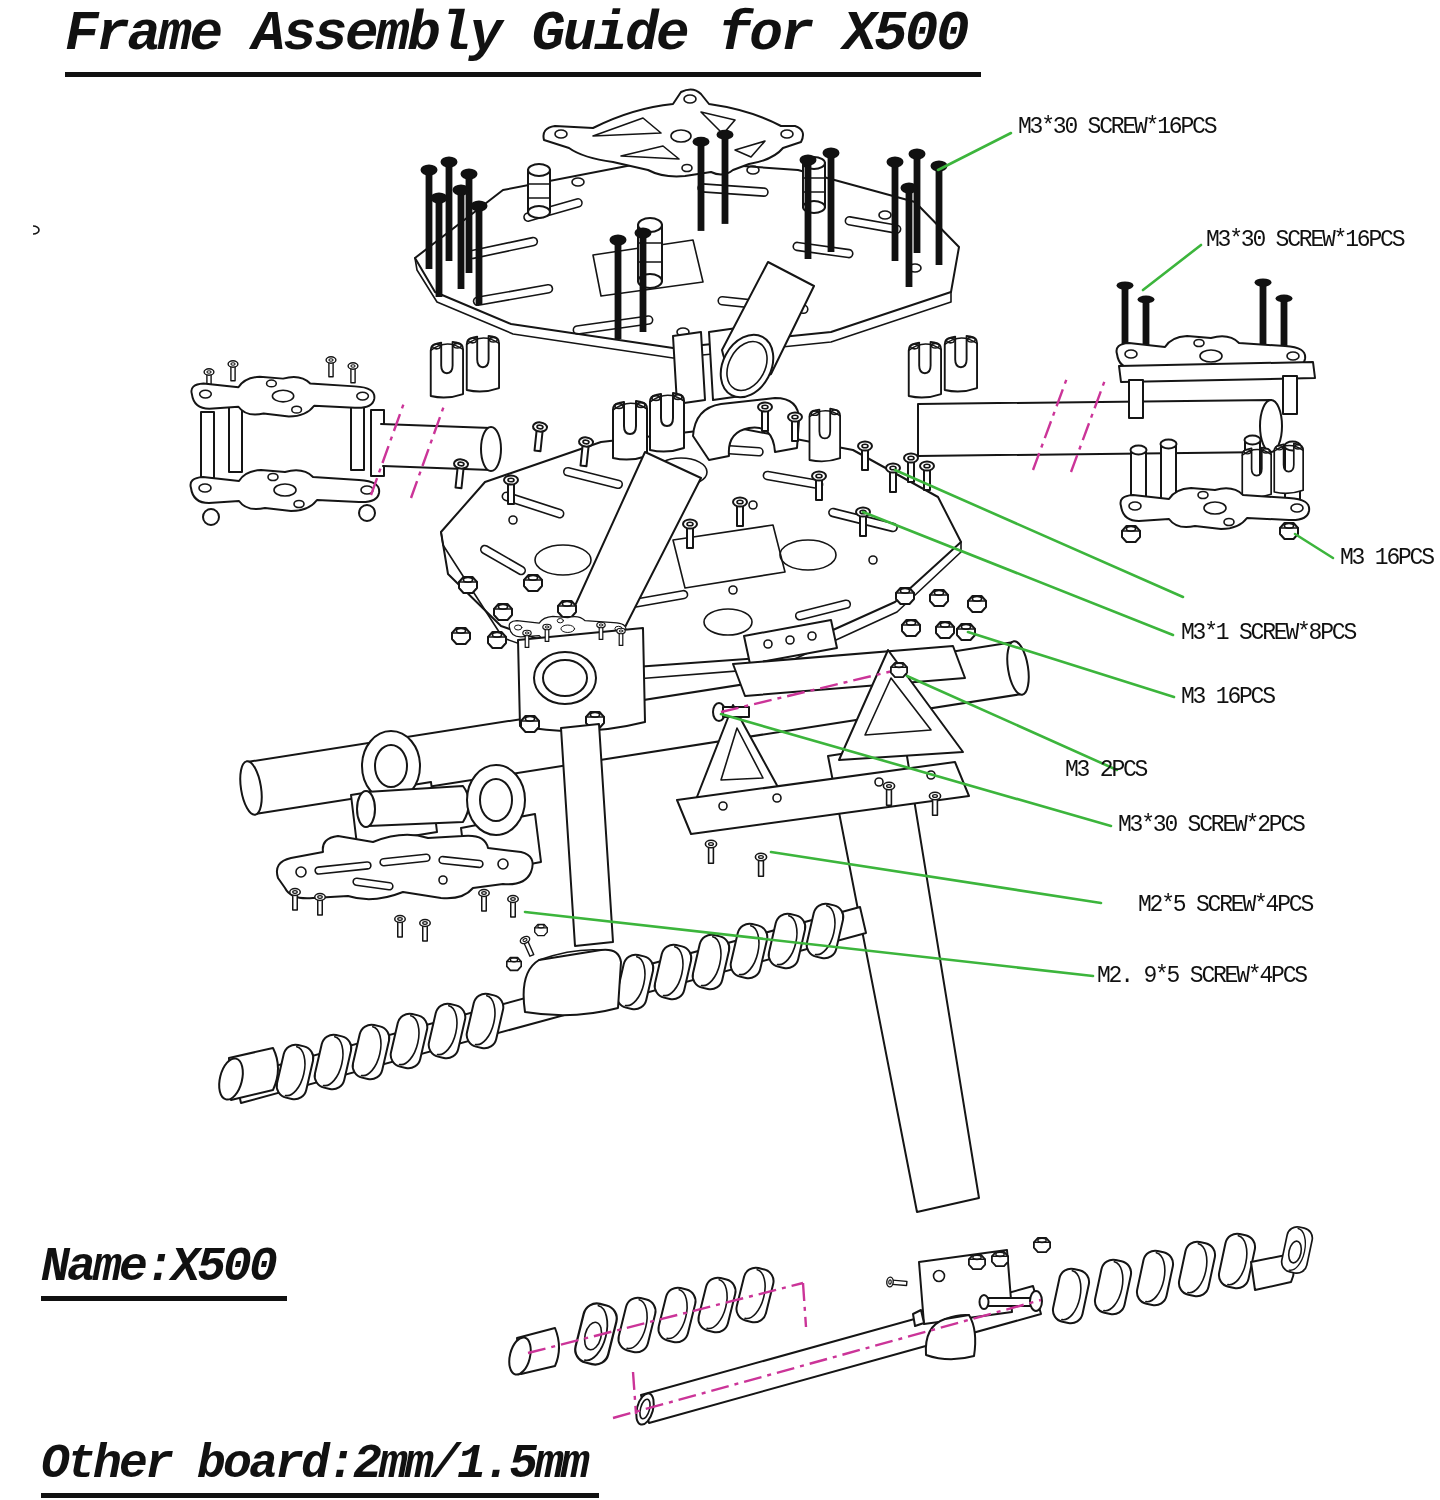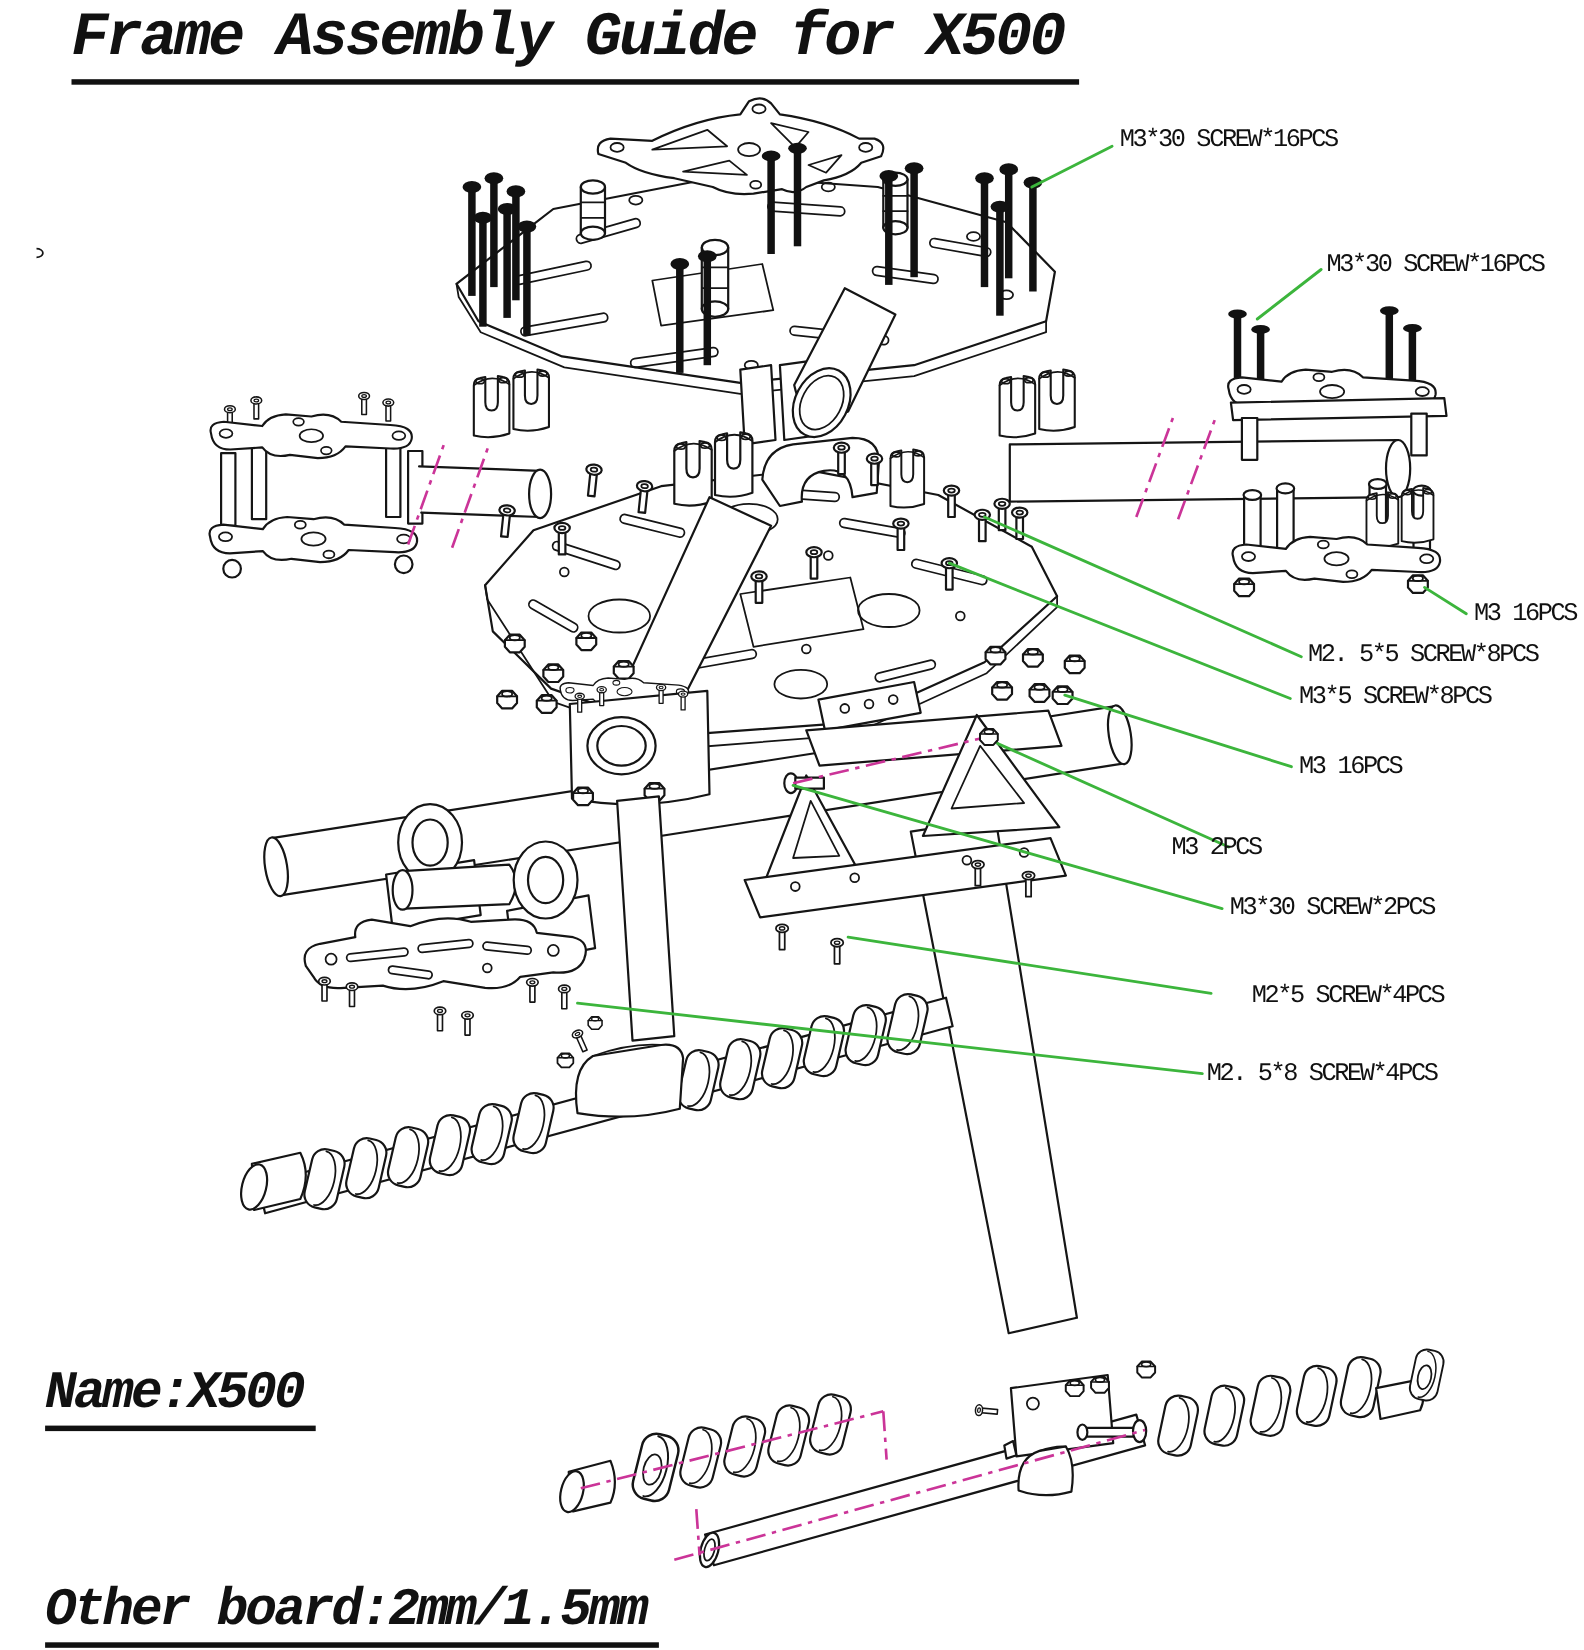--- a/index.html
+++ b/index.html
@@ -462,24 +462,23 @@
   <path d="M738,852 L1068,903" class="leader"></path>
   <path d="M492,912 L1060,976" class="leader"></path>
 </g>
 </svg>
 
 <div class="title">Frame Assembly Guide for X500</div>
 
 <div class="callout" style="left:985px;top:114px">M3*30 SCREW*16PCS</div>
 <div class="callout" style="left:1173px;top:227px">M3*30 SCREW*16PCS</div>
 <div class="callout" style="left:1307px;top:545px">M3 16PCS</div>
-<div class="callout" style="left:1156px;top:582px">M2. 5*5 SCREW*8PCS</div>
-<div class="callout" style="left:1148px;top:620px">M3*5 SCREW*8PCS</div>
+<div class="callout" style="left:1148px;top:620px">M3*1 SCREW*8PCS</div>
 <div class="callout" style="left:1148px;top:684px">M3 16PCS</div>
 <div class="callout" style="left:1032px;top:757px">M3 2PCS</div>
 <div class="callout" style="left:1085px;top:812px">M3*30 SCREW*2PCS</div>
 <div class="callout" style="left:1105px;top:892px">M2*5 SCREW*4PCS</div>
-<div class="callout" style="left:1064px;top:963px">M2. 5*8 SCREW*4PCS</div>
+<div class="callout" style="left:1064px;top:963px">M2. 9*5 SCREW*4PCS</div>
 
 <div class="spec" style="top:1240px">Name:X500</div>
 <div class="spec" style="top:1437px">Other board:2mm/1.5mm</div>
 
 </div>
 
 </body></html>

